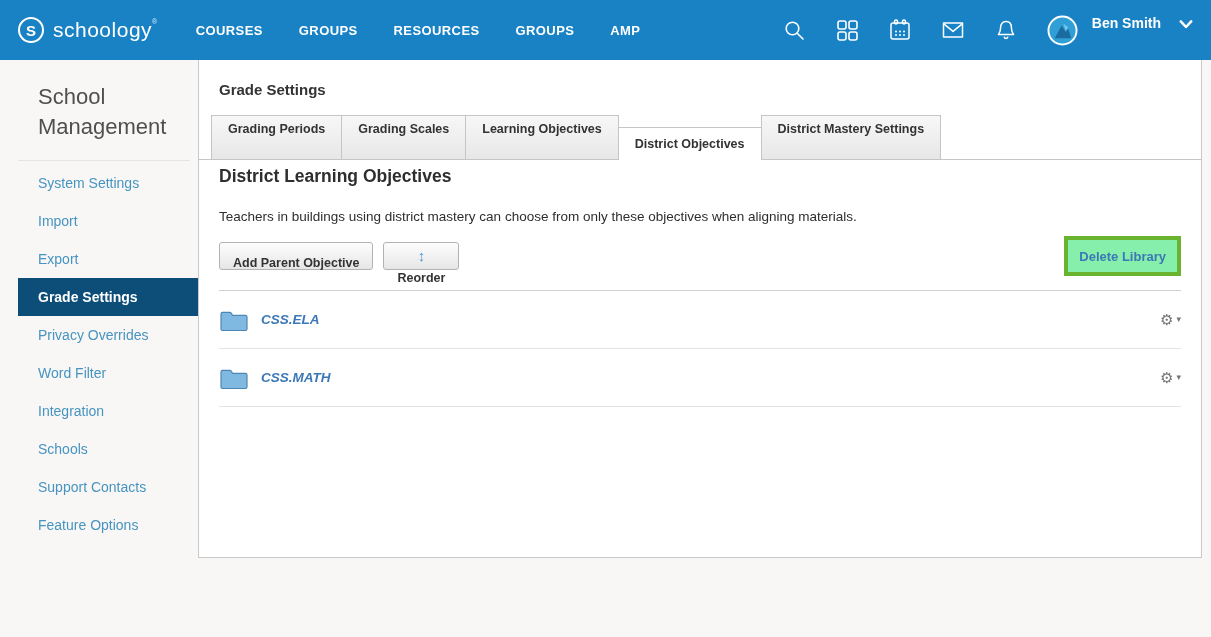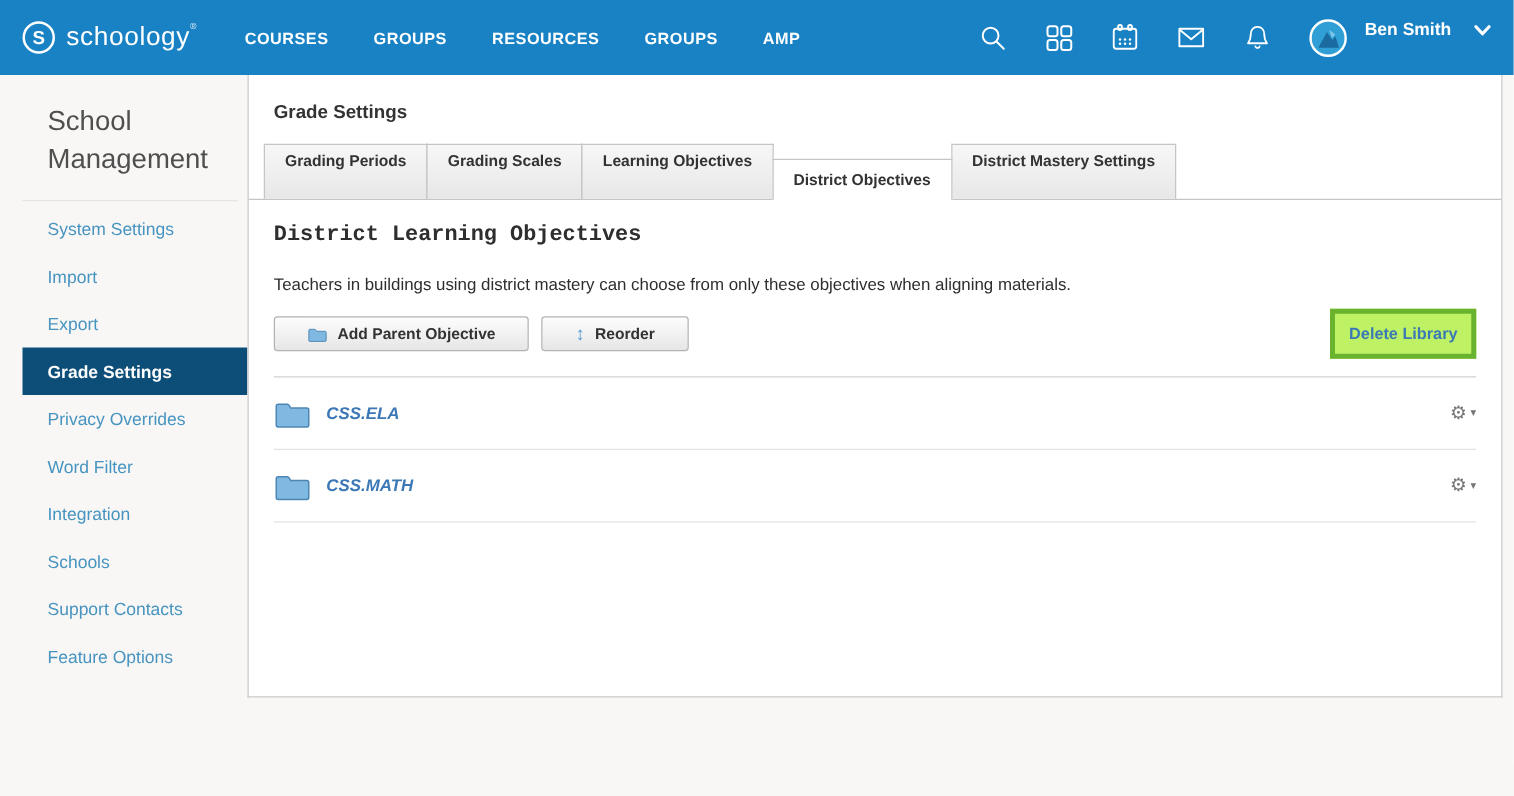--- a/index.html
+++ b/index.html
@@ -66,37 +66,37 @@
     border:1px solid #c5c5c5; border-bottom:none;
     font-size:12.5px; font-weight:bold; color:#333; cursor:pointer;
     position:relative; margin-right:-1px; white-space:nowrap;
   }
   .tab.active {
     height:33px; line-height:32px; background:#fff;
     margin-bottom:-1px; z-index:2;
   }
 
   .content { padding:0 20px; }
-  .section-heading { margin-top:18px; font-size:17.5px; font-weight:bold; color:#2e2e2e;font-family:Liberation Mono, monospace; }
+  .section-heading { margin-top:6px; font-size:17.5px; font-weight:bold; color:#2e2e2e; }
   .section-desc { margin-top:22px; font-size:13.5px; color:#2e2e2e; }
 
   .actions { margin-top:12px; display:flex; align-items:center; height:40px; }
   .btn {
     display:inline-flex; align-items:center; gap:8px;
     background:linear-gradient(#fdfdfd,#e6e6e6);
     border:1px solid #b3b3b3; border-radius:3px;
-    padding:5px 26px; height:28px;
+    padding:5px 13px; height:28px;
     font-family:"Liberation Sans",sans-serif;
-    font-size:12.5px; font-weight:bold; color:#333; cursor:pointer;
+    font-size:12.5px; font-weight:bold; color:#333; cursor:pointer;flex-direction:column;
   }
   .btn + .btn { margin-left:10px; }
   .updown-glyph { color:#5b9bd5; font-size:15px; font-weight:bold; line-height:1; }
   .delete-wrap {
     margin-left:auto; border:4px solid #6ab32e; padding:7px 11px;
-    background:#bef264;
+    background:#86efac;
   }
   .delete-link { color:#3b78b5; font-size:13px; font-weight:bold; text-decoration:none; cursor:pointer; }
 
   .obj-list { margin-top:14px; border-top:1px solid #d2d2d2; }
   .obj-row { height:58px; display:flex; align-items:center; border-bottom:1px solid #e3e3e3; }
   .folder-lg { width:30px; height:24px; display:block; cursor:pointer; }
   .row-title { margin-left:12px; font-size:13.5px; font-weight:bold; color:#3b78b5; cursor:pointer; text-decoration:none;font-style:italic; }
   .row-gear { margin-left:auto; display:flex; align-items:center; gap:3px; cursor:pointer; color:#757575; }
   .gear-glyph { font-size:15px; line-height:1; }
   .gear-caret { font-size:9px; line-height:1; }

